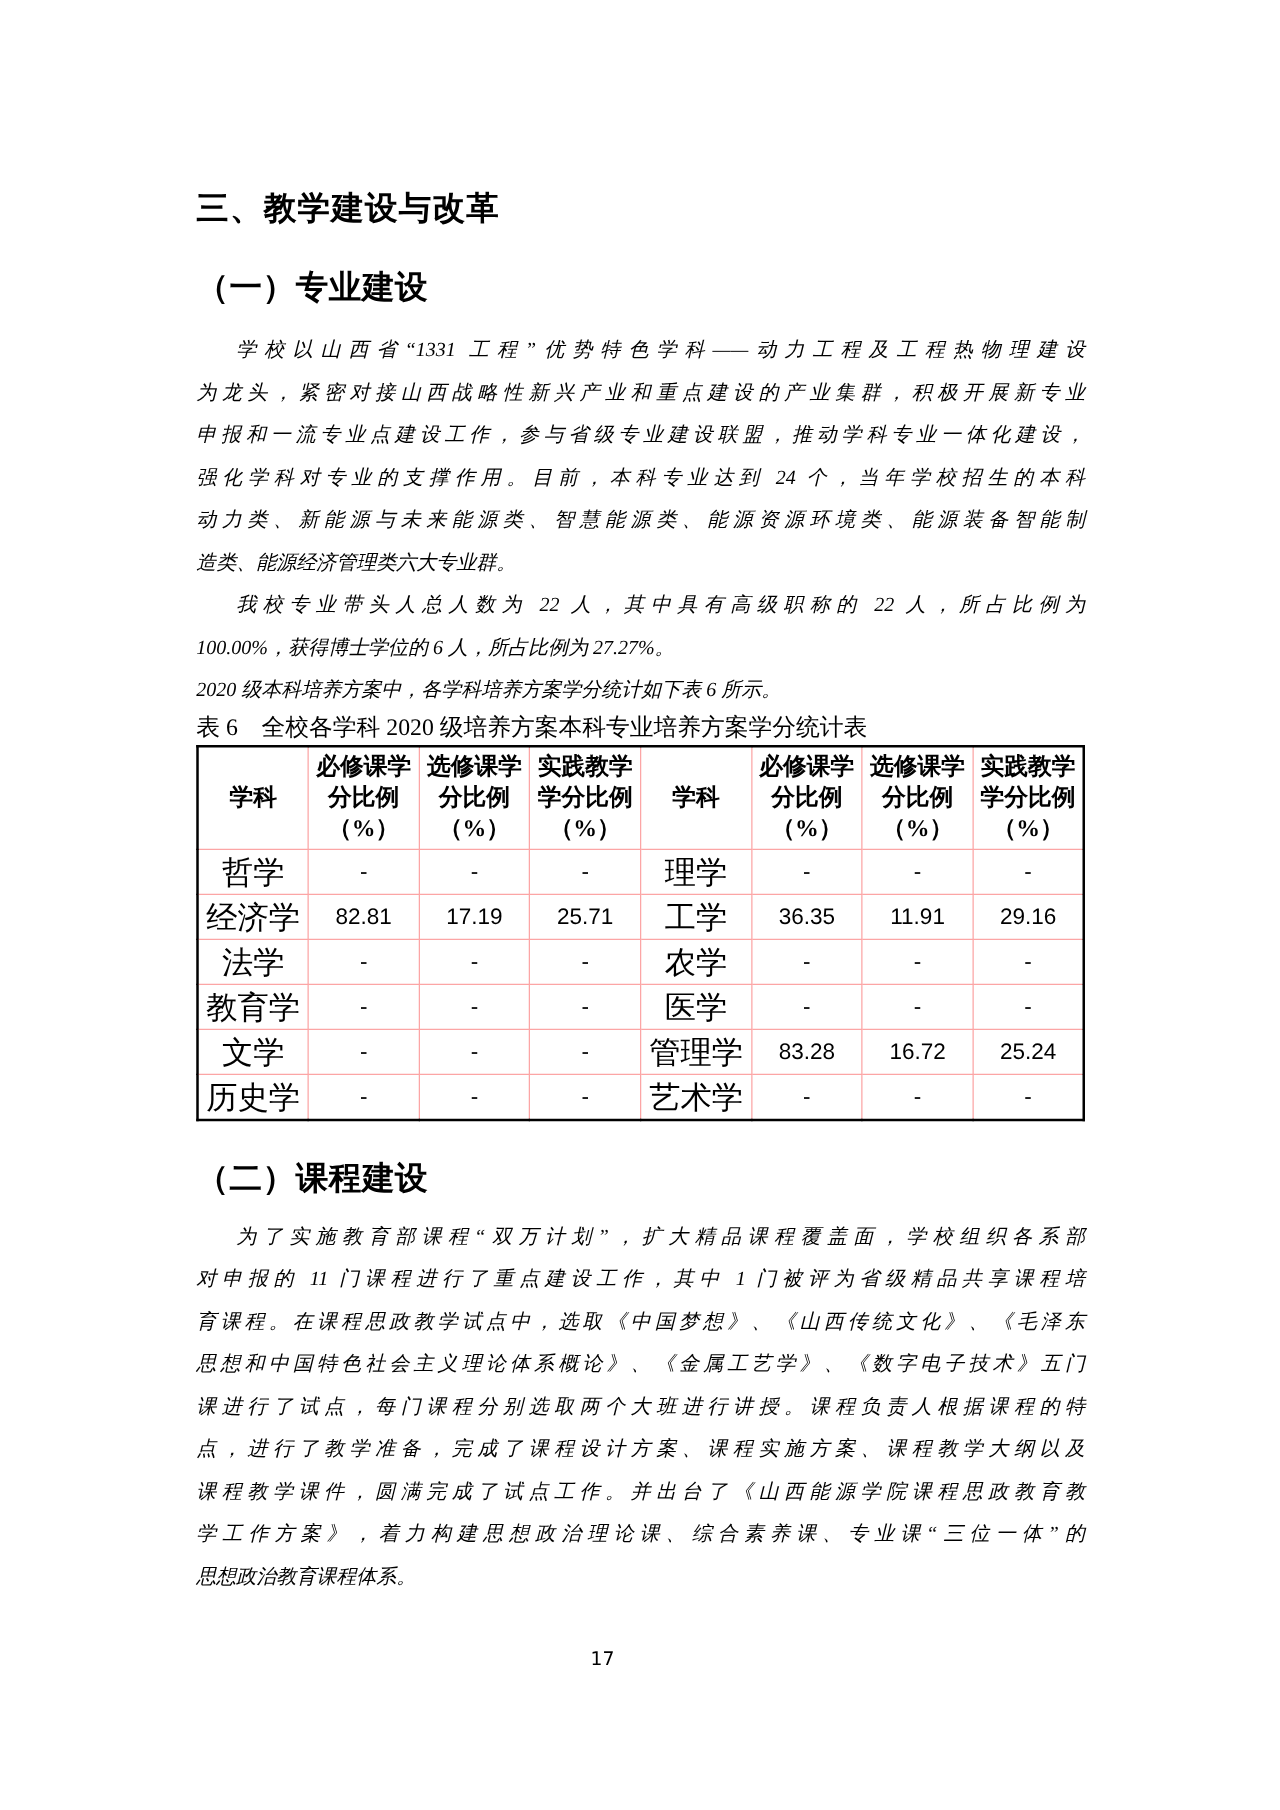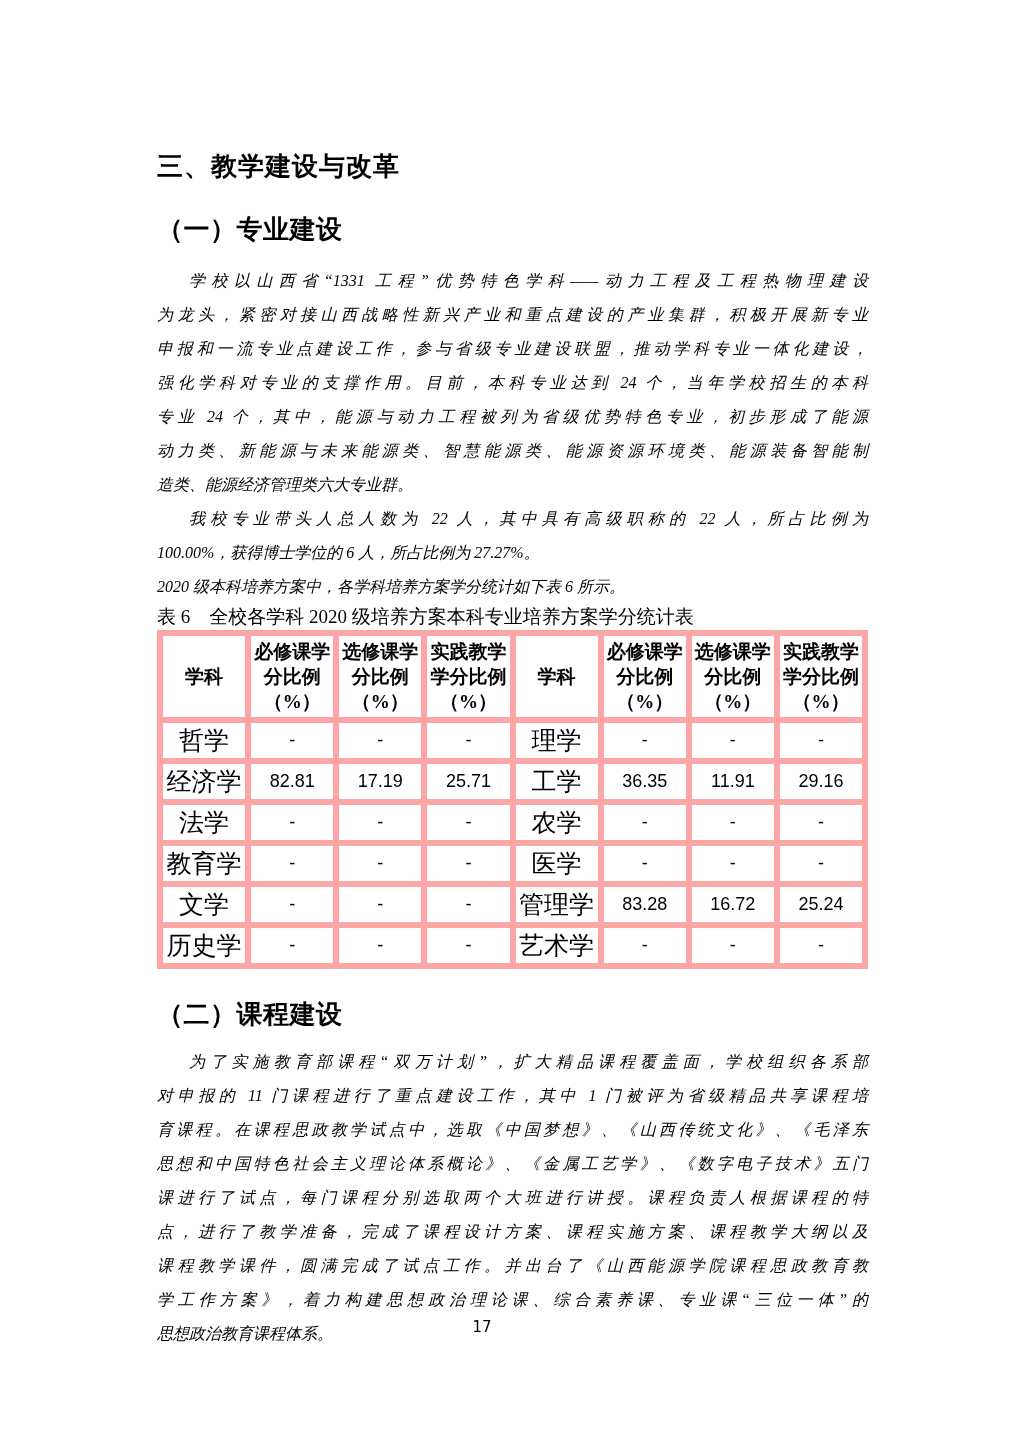--- a/index.html
+++ b/index.html
@@ -46,21 +46,21 @@
     text-align: left;
   }
   table.credits {
     width: 100%;
     border-collapse: collapse;
     border: 2px solid #000;
     table-layout: fixed;
     margin-top: 0;
   }
   table.credits th, table.credits td {
-    border: 6px solid #fca5a5;
+    border: 1px solid #fca5a5;
     text-align: center;
     vertical-align: middle;
     padding: 0;
   }
   table.credits thead th {
     font-weight: 700;
     font-size: 19px; line-height: 25px;
     white-space: pre-line;
     padding: 3px 0;
   }
@@ -89,21 +89,20 @@
 
     <h1 class="sec">三、教学建设与改革</h1>
 
     <h2 class="sub">（一）专业建设</h2>
 
     <div class="para first">
       <div class="line indent jl">学校以山西省“1331 工程”优势特色学科——动力工程及工程热物理建设</div>
       <div class="line jl">为龙头，紧密对接山西战略性新兴产业和重点建设的产业集群，积极开展新专业</div>
       <div class="line jl">申报和一流专业点建设工作，参与省级专业建设联盟，推动学科专业一体化建设，</div>
       <div class="line jl">强化学科对专业的支撑作用。目前，本科专业达到 24 个，当年学校招生的本科</div>
-      <div class="line jl">专业 24 个，其中，能源与动力工程被列为省级优势特色专业，初步形成了能源</div>
       <div class="line jl">动力类、新能源与未来能源类、智慧能源类、能源资源环境类、能源装备智能制</div>
       <div class="line">造类、能源经济管理类六大专业群。</div>
     </div>
 
     <div class="para">
       <div class="line indent jl">我校专业带头人总人数为 22 人，其中具有高级职称的 22 人，所占比例为</div>
       <div class="line">100.00%，获得博士学位的 6 人，所占比例为 27.27%。</div>
     </div>
 
     <div class="para">

